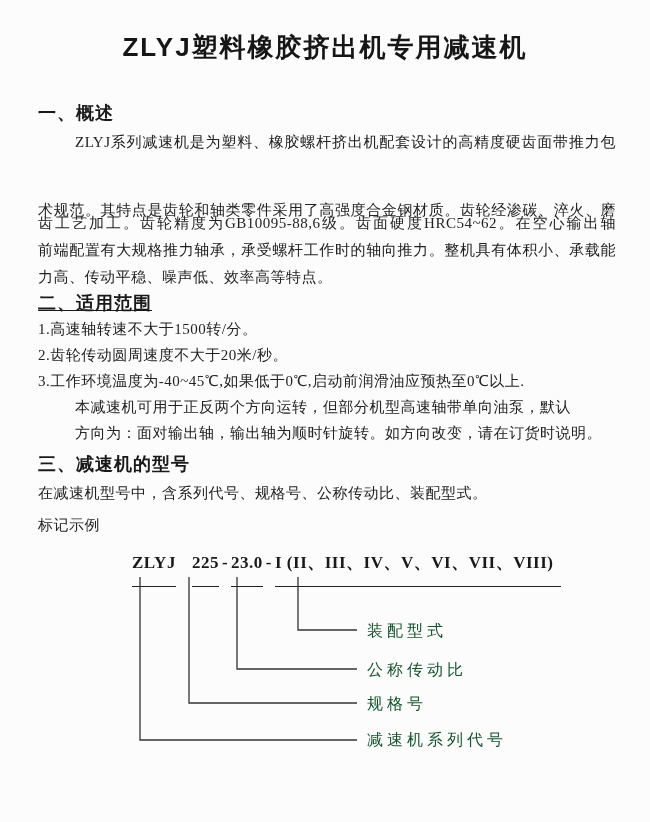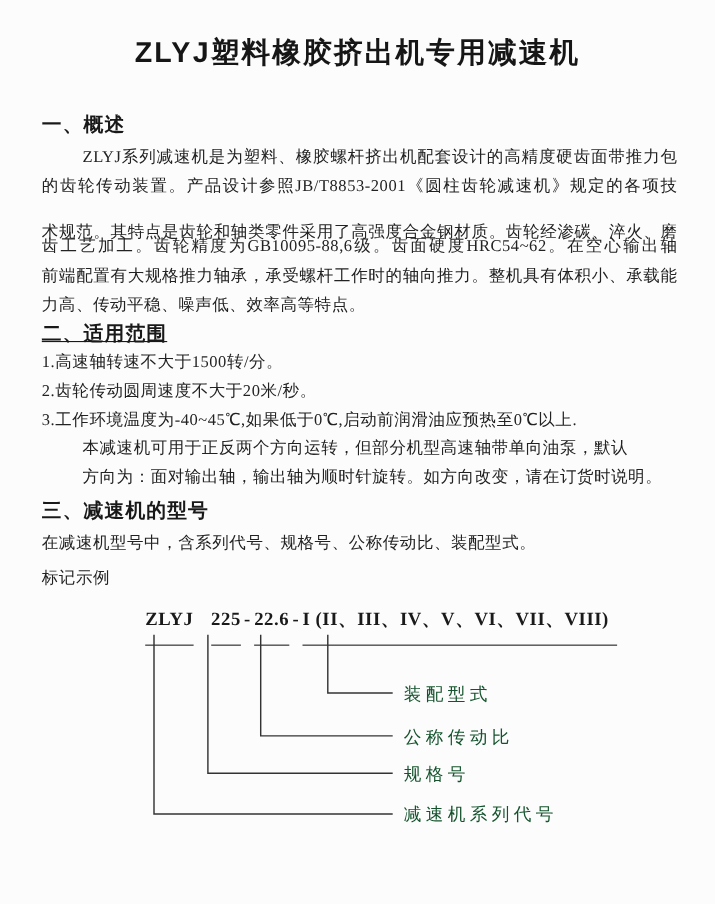--- a/index.html
+++ b/index.html
@@ -85,39 +85,38 @@
 </style>
 </head>
 <body>
 
 <div class="page">
 
   <div class="abs title" style="top:30px;">ZLYJ塑料橡胶挤出机专用减速机</div>
 
   <div class="abs sec-heading" style="top:101px;">一、概述</div>
   <div class="abs bodyline fill indent" style="top:133px;">ZLYJ系列减速机是为塑料、橡胶螺杆挤出机配套设计的高精度硬齿面带推力包</div>
-  <div class="abs bodyline fill" style="top:160px;">的齿轮传动装置。产品设计参照JB/T8853-2001《圆柱齿轮减速机》规定的各项技</div>
   <div class="abs bodyline fill" style="top:201px;">术规范。其特点是齿轮和轴类零件采用了高强度合金钢材质。齿轮经渗碳、淬火、磨</div>
   <div class="abs bodyline fill" style="top:214px;">齿工艺加工。齿轮精度为GB10095-88,6级。齿面硬度HRC54~62。在空心输出轴</div>
   <div class="abs bodyline fill" style="top:241px;">前端配置有大规格推力轴承，承受螺杆工作时的轴向推力。整机具有体积小、承载能</div>
   <div class="abs bodyline" style="top:268px;">力高、传动平稳、噪声低、效率高等特点。</div>
 
   <div class="abs sec-heading" style="top:291px;text-decoration:underline;">二、适用范围</div>
   <div class="abs bodyline" style="top:320px;">1.高速轴转速不大于1500转/分。</div>
   <div class="abs bodyline" style="top:346px;">2.齿轮传动圆周速度不大于20米/秒。</div>
   <div class="abs bodyline" style="top:372px;">3.工作环境温度为-40~45℃,如果低于0℃,启动前润滑油应预热至0℃以上.</div>
   <div class="abs bodyline cont" style="top:398px;">本减速机可用于正反两个方向运转，但部分机型高速轴带单向油泵，默认</div>
   <div class="abs bodyline cont" style="top:424px;">方向为：面对输出轴，输出轴为顺时针旋转。如方向改变，请在订货时说明。</div>
 
   <div class="abs sec-heading" style="top:452px;">三、减速机的型号</div>
   <div class="abs bodyline" style="top:484px;">在减速机型号中，含系列代号、规格号、公称传动比、装配型式。</div>
   <div class="abs bodyline" style="top:516px;">标记示例</div>
 
   <div class="abs model-line">
-    <span class="u">ZLYJ</span><span class="gap"></span><span class="u">225</span><span class="dash">-</span><span class="u">22.6</span><span class="dash">-</span><span class="u tail">I (II、III、IV、V、VI、VII、VIII)</span>
+    <span class="u">ZLYJ</span><span class="gap"></span><span class="u">225</span><span class="dash">-</span><span class="u">23.0</span><span class="dash">-</span><span class="u tail">I (II、III、IV、V、VI、VII、VIII)</span>
   </div>
 
   <svg class="abs callouts" viewBox="0 0 650 822">
     <path d="M298 577 L298 630 L357 630" fill="none" stroke="#333333" stroke-width="1.3"></path>
     <path d="M237 577 L237 669 L357 669" fill="none" stroke="#333333" stroke-width="1.3"></path>
     <path d="M189 577 L189 703 L357 703" fill="none" stroke="#333333" stroke-width="1.3"></path>
     <path d="M140 577 L140 740 L357 740" fill="none" stroke="#333333" stroke-width="1.3"></path>
   </svg>
 
   <div class="abs callout-label" style="top:621px;">装配型式</div>

